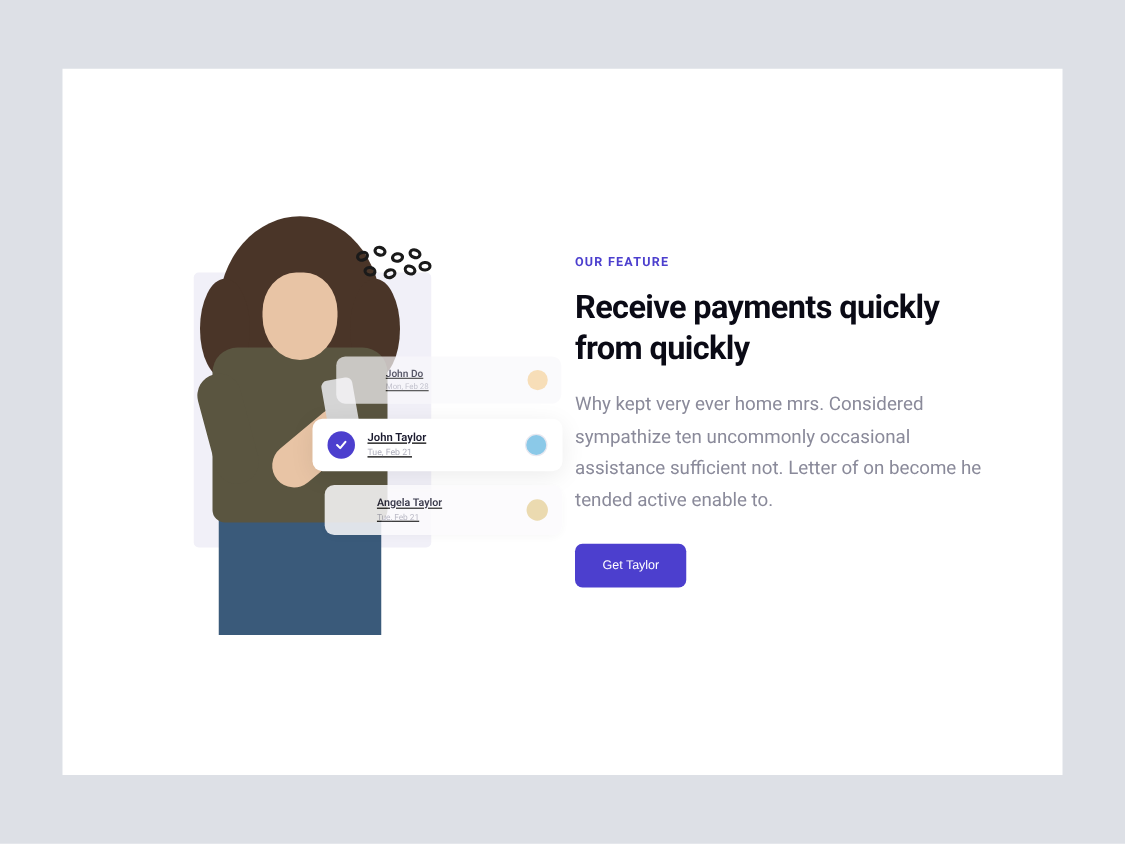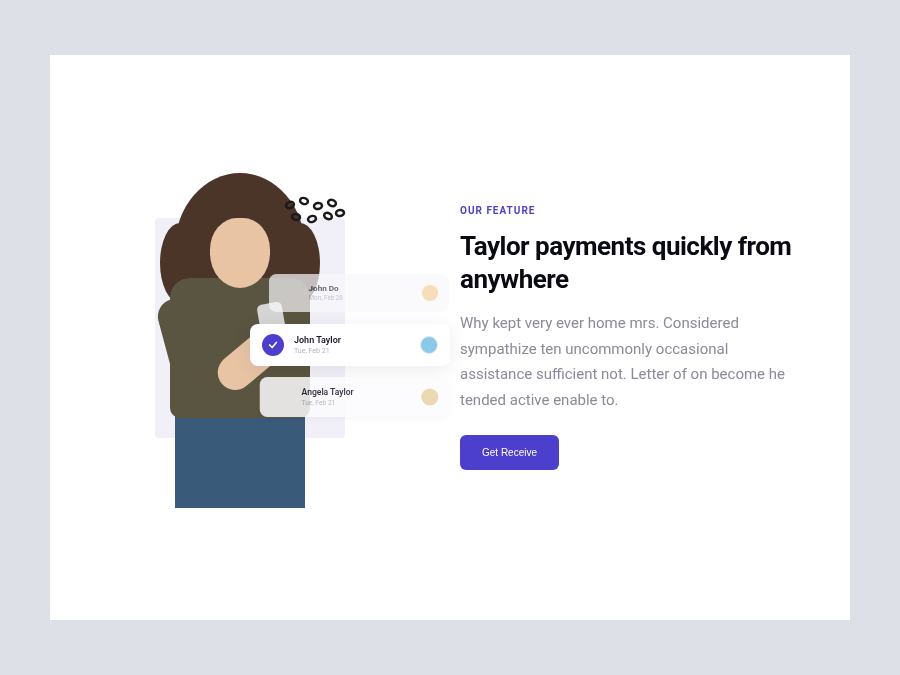--- a/index.html
+++ b/index.html
@@ -146,23 +146,24 @@
     }
     .doodle {
       position: absolute;
       left: 180px;
       top: 25px;
       z-index: 4;
     }
     .cards {
       position: absolute;
       right: -50px;
-      top: 104px;
+      top: 115px;
       z-index: 5;
       width: 200px;
+      text-decoration: underline;
     }
     .card {
       background: #fff;
       border-radius: 8px;
       padding: 10px 12px;
       margin-bottom: 10px;
       box-shadow: 0 4px 20px rgba(0,0,0,0.08);
       display: flex;
       align-items: center;
       gap: 10px;
@@ -319,19 +320,19 @@
             <div class="card-name">Angela Taylor</div>
             <div class="card-date">Tue, Feb 21</div>
           </div>
           <div class="avatar a3"></div>
         </div>
       </div>
     </div>
 
     <div class="text-content">
       <div class="eyebrow">OUR FEATURE</div>
-      <h2 class="heading">Taylor payments quickly from anywhere</h2>
+      <h2 class="heading">Receive payments quickly from quickly</h2>
       <p class="description">Why kept very ever home mrs. Considered sympathize ten uncommonly occasional assistance sufficient not. Letter of on become he tended active enable to.</p>
-      <button class="cta-button">Get Receive</button>
+      <button class="cta-button">Get Taylor</button>
     </div>
 
   </div>
 </div>
 
 </body></html>

